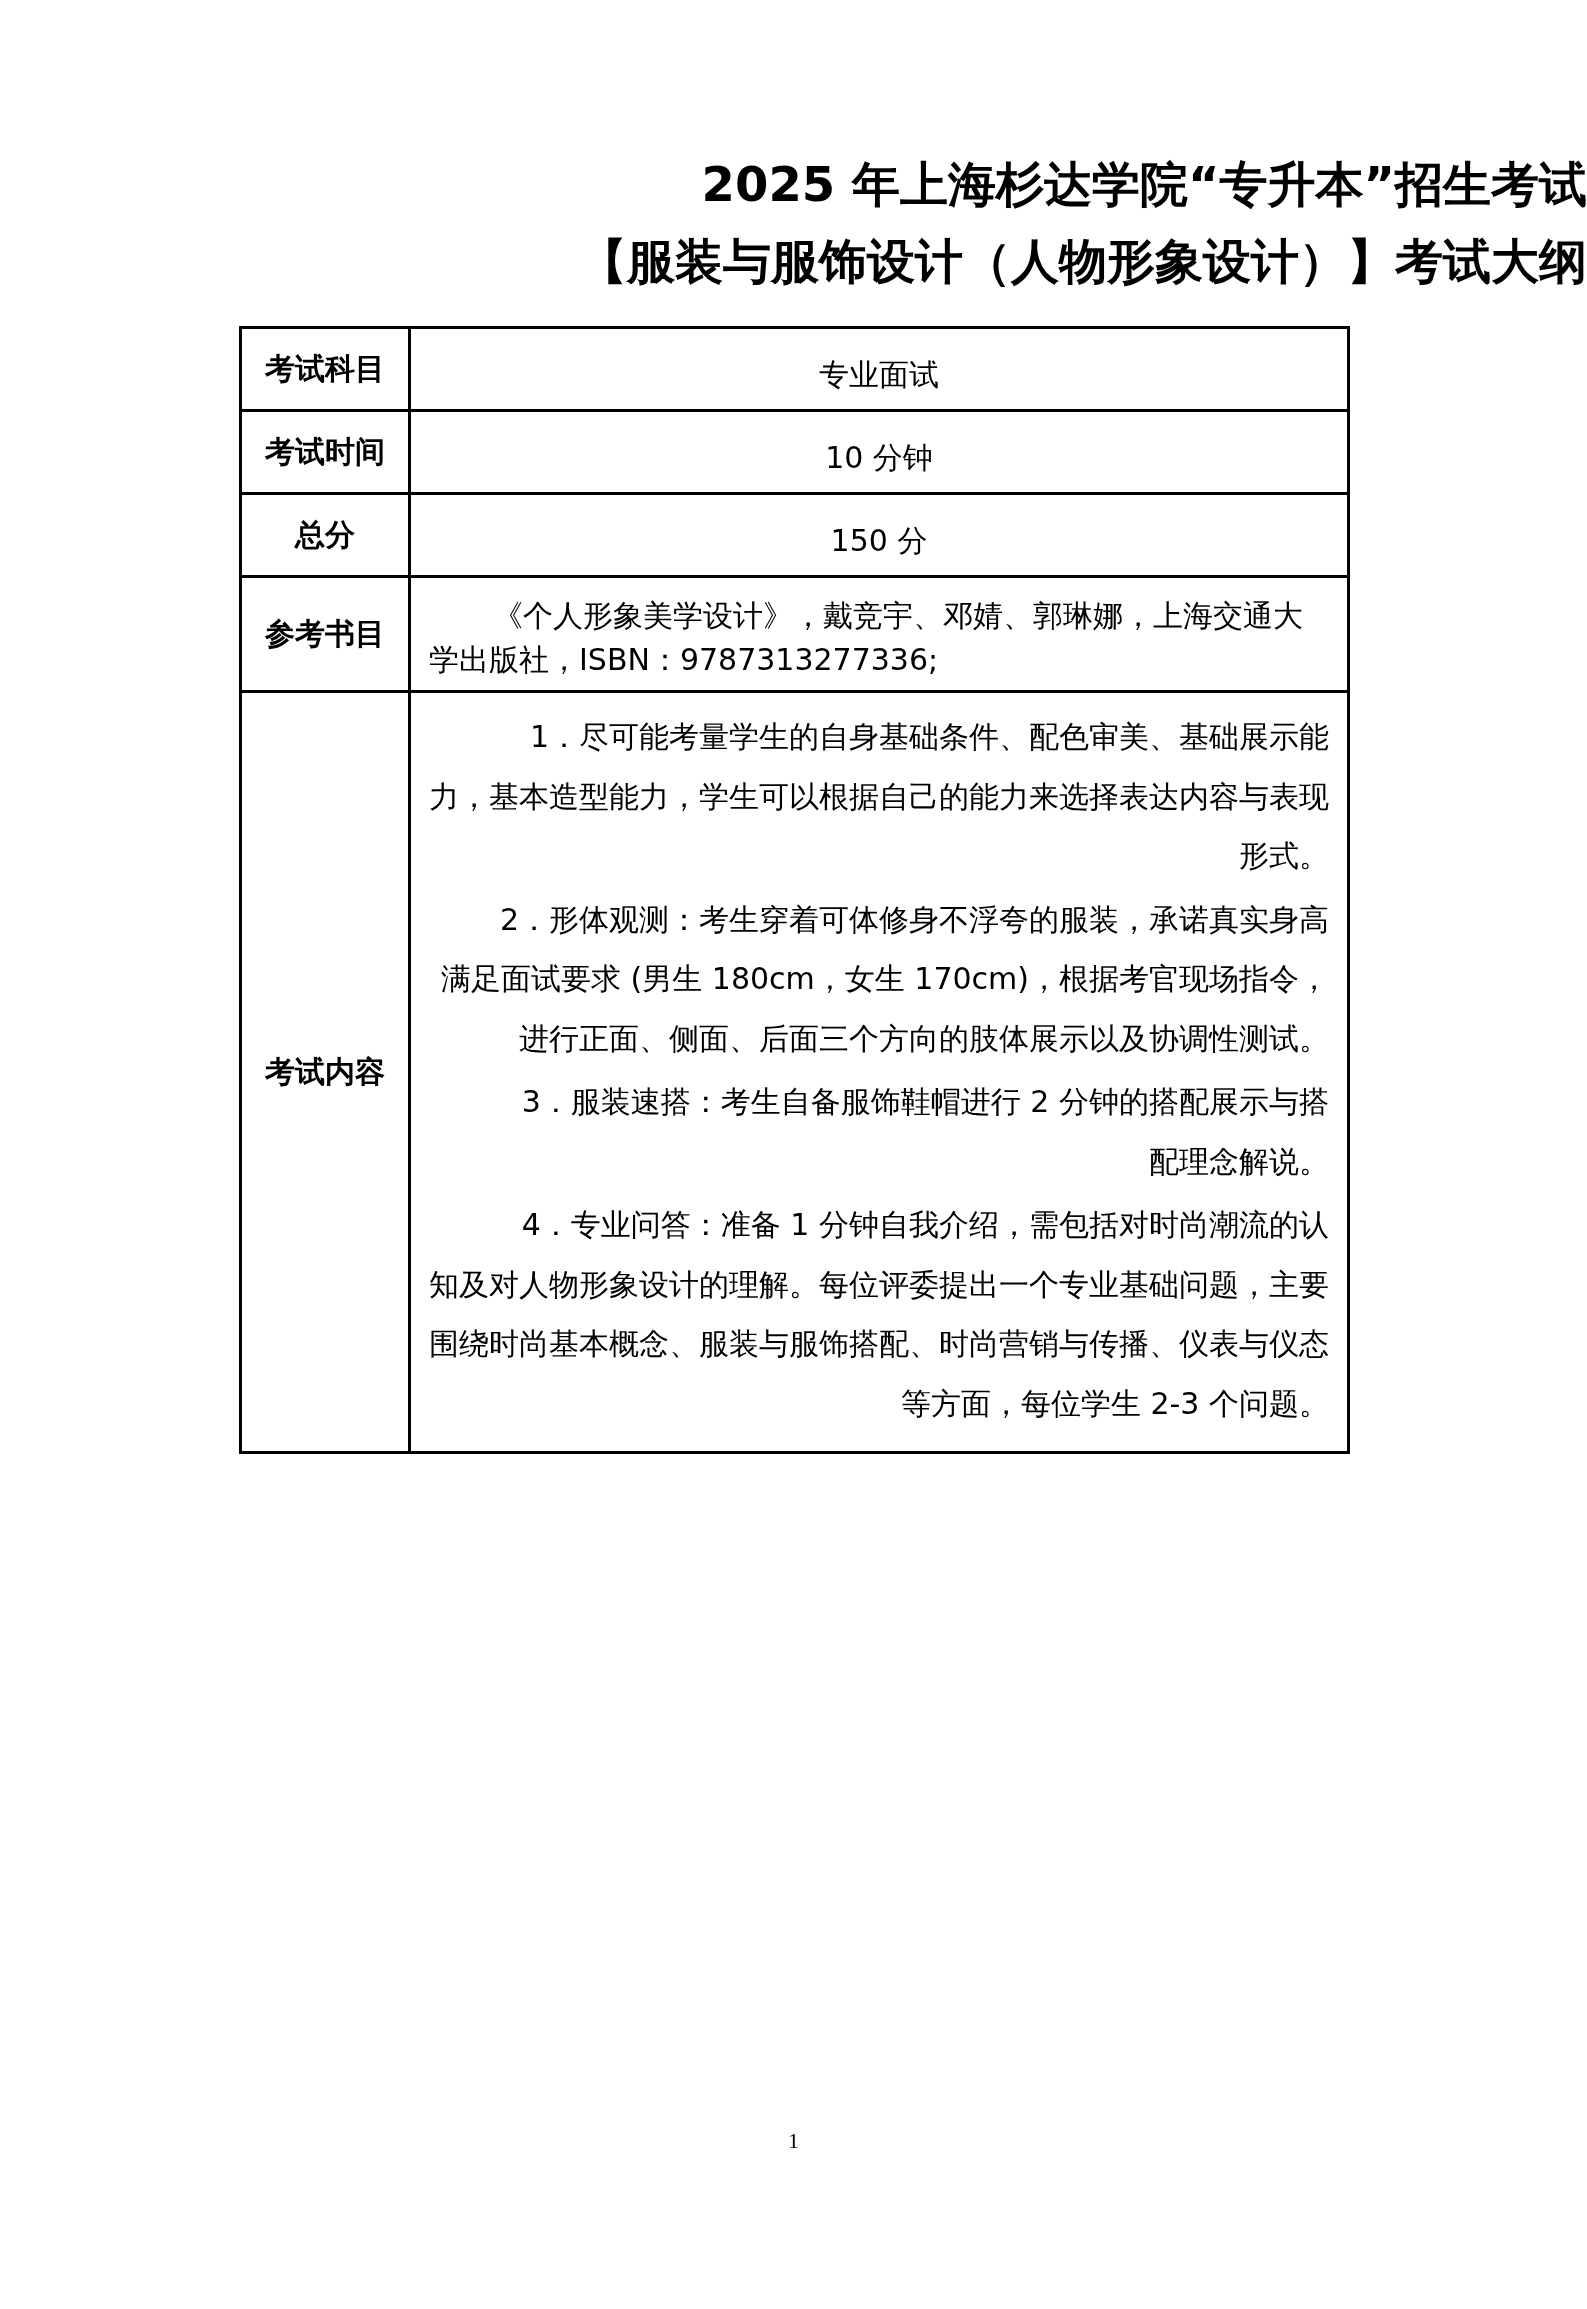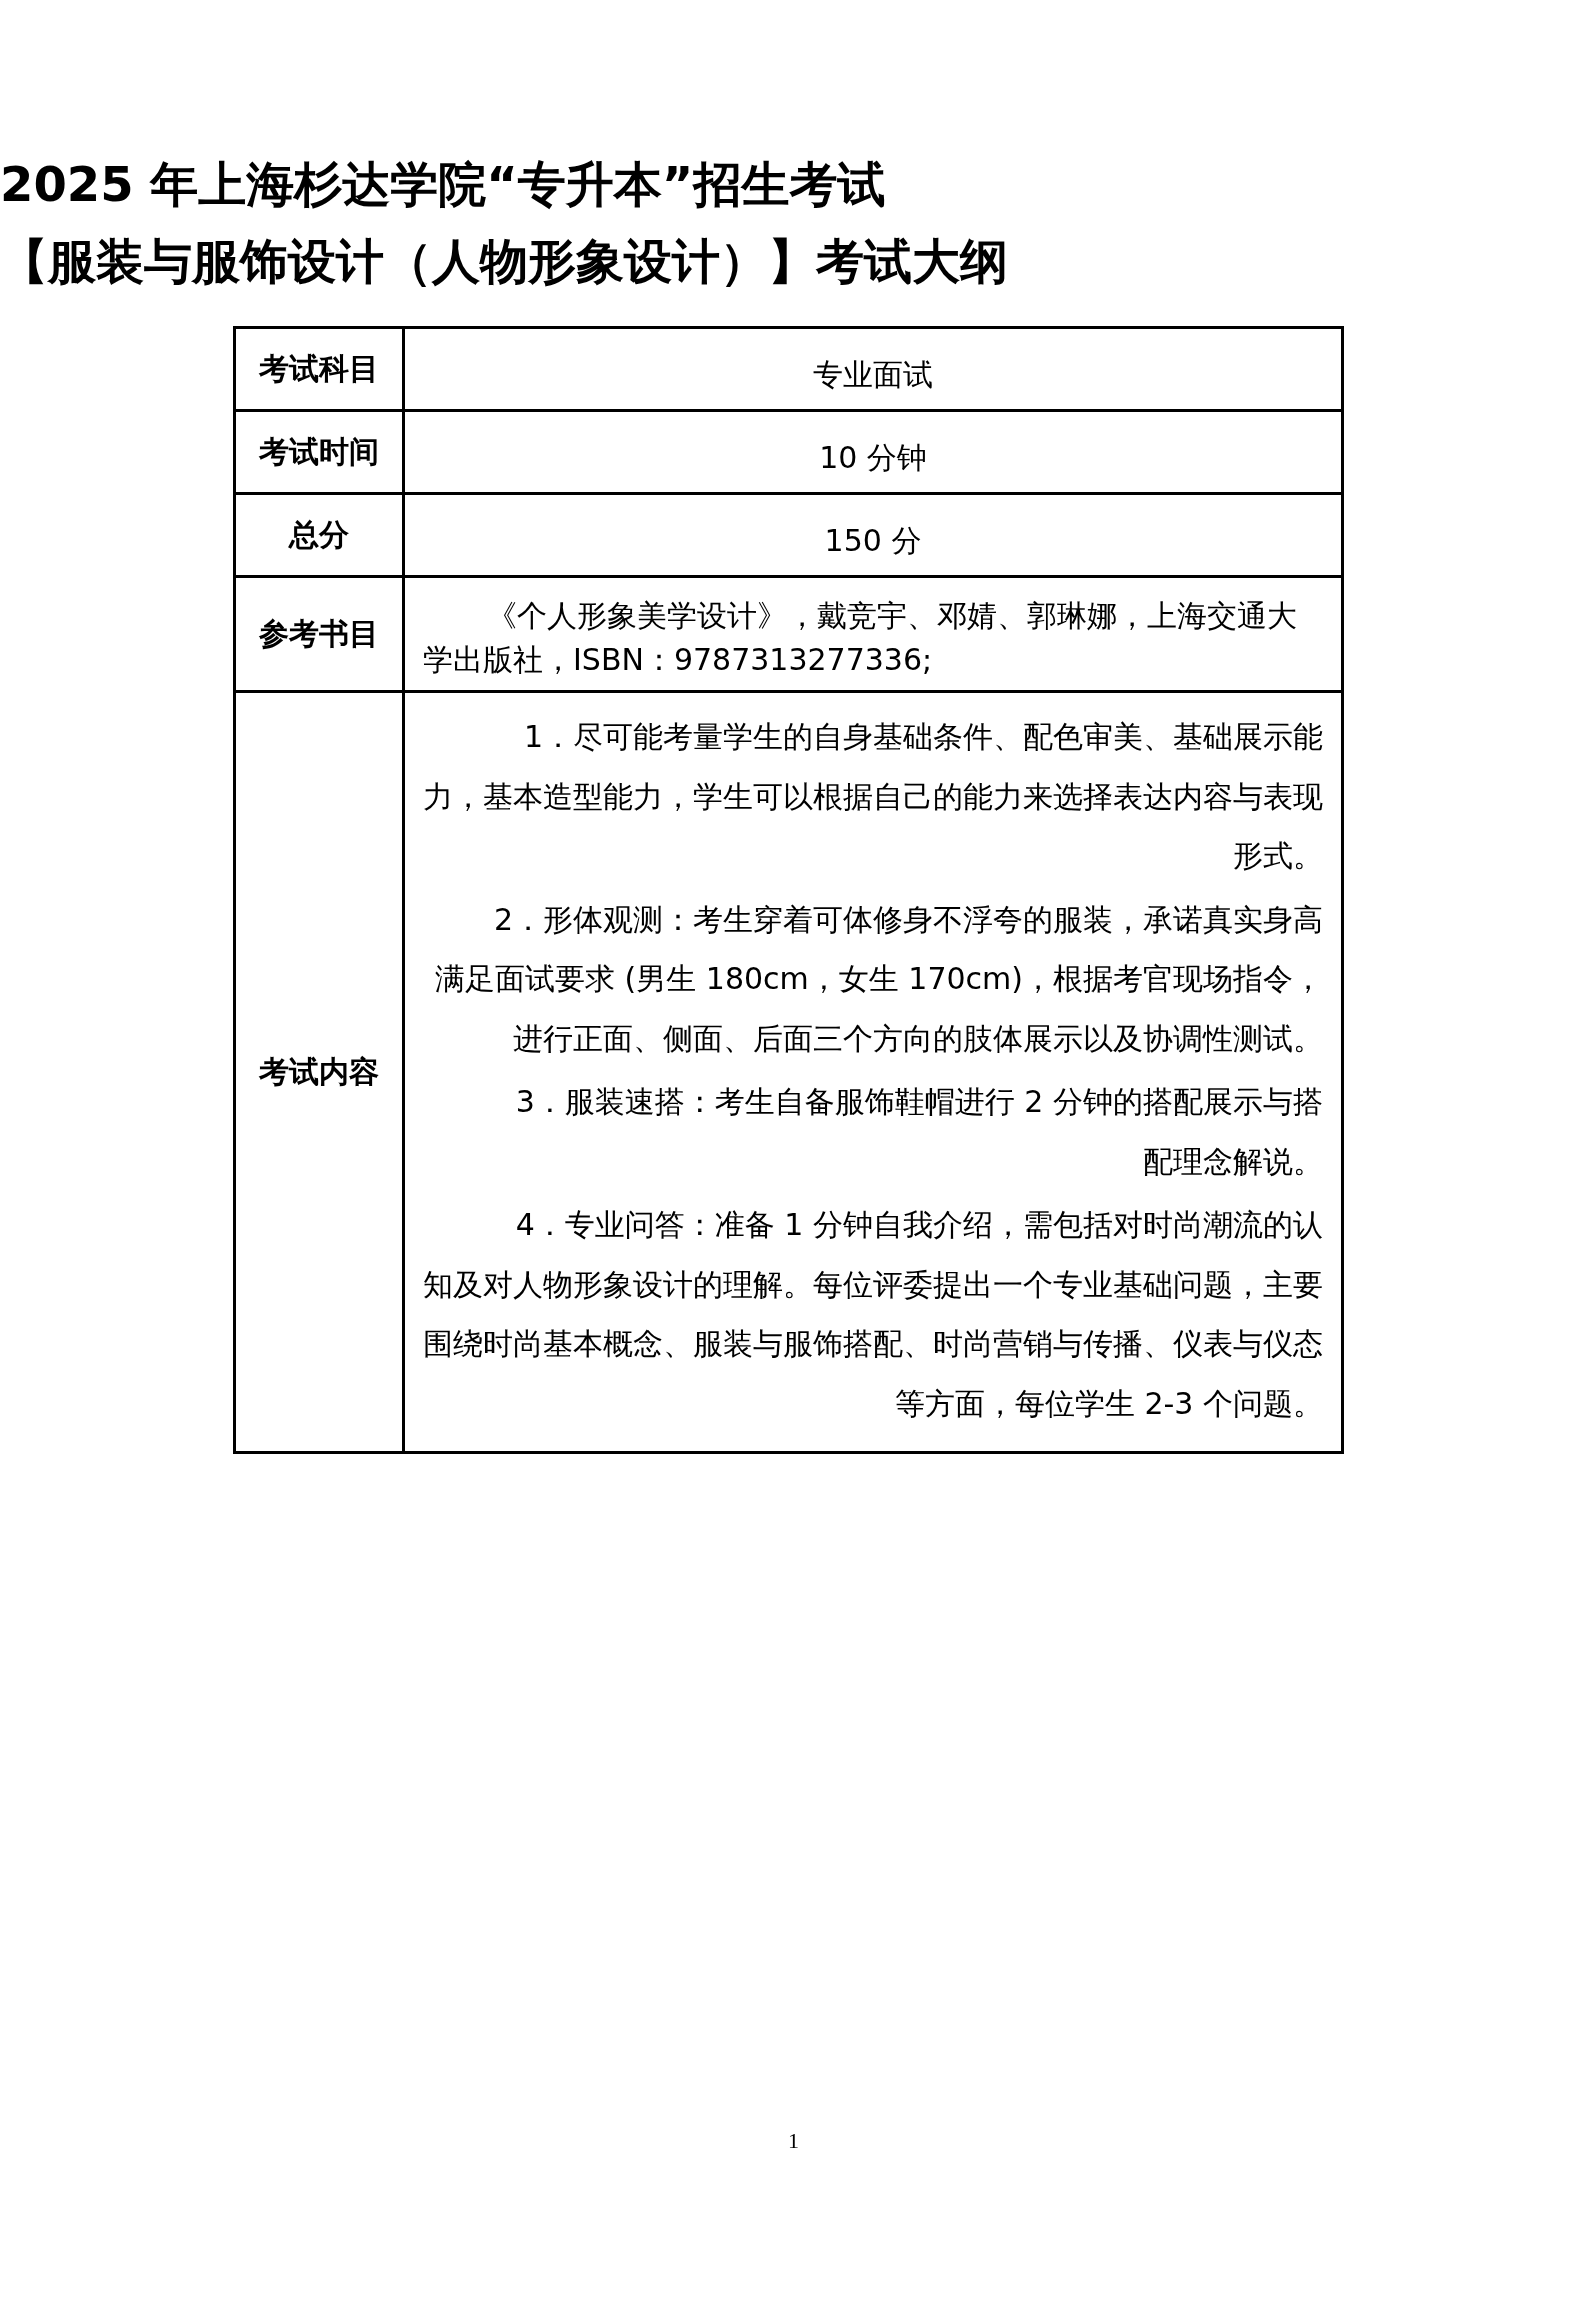--- a/index.html
+++ b/index.html
@@ -1,22 +1,22 @@
 <!DOCTYPE html>
 <html><head>
 <meta charset="utf-8">
 <style>
   html, body { margin: 0; padding: 0; background: #ffffff; }
   body { width: 1587px; height: 2309px; position: relative; overflow: hidden;
          font-family: "DejaVu Sans", "Liberation Sans", sans-serif; color: #000; }
-  .title { position: absolute; left: 0; width: 1587px; text-align: left;
+  .title { position: absolute; left: 0; width: 1587px; text-align: right;
            font-weight: bold; font-size: 48px; letter-spacing: 0px; line-height: 1; }
   .title.l1 { top: 160px; }
   .title.l2 { top: 237px; }
-  table.outline { position: absolute; left: 233px; top: 326px; width: 1111px;
+  table.outline { position: absolute; left: 239px; top: 326px; width: 1111px;
                   border-collapse: collapse; table-layout: fixed; }
   table.outline td { border: 3px solid #000; padding: 0; vertical-align: middle; }
   td.label { width: 166px; text-align: center; font-weight: bold; font-size: 30px; }
   td.value { text-align: center; font-size: 30px; }
   tr.r-short td { height: 80px; }
   td.value.centered span { position: relative; top: 6px; }
   td.value.ref { text-align: left; font-size: 30px; line-height: 44px; padding: 12px 14px 4px 14px; }
   td.value.content { text-align: right; font-size: 30px; line-height: 59.5px; padding: 10px 14px 14px 14px; }
   .para { text-indent: 64px; margin: 4px; }
   .pagenum { position: absolute; top: 2128px; left: 0; width: 1587px; text-align: center;

